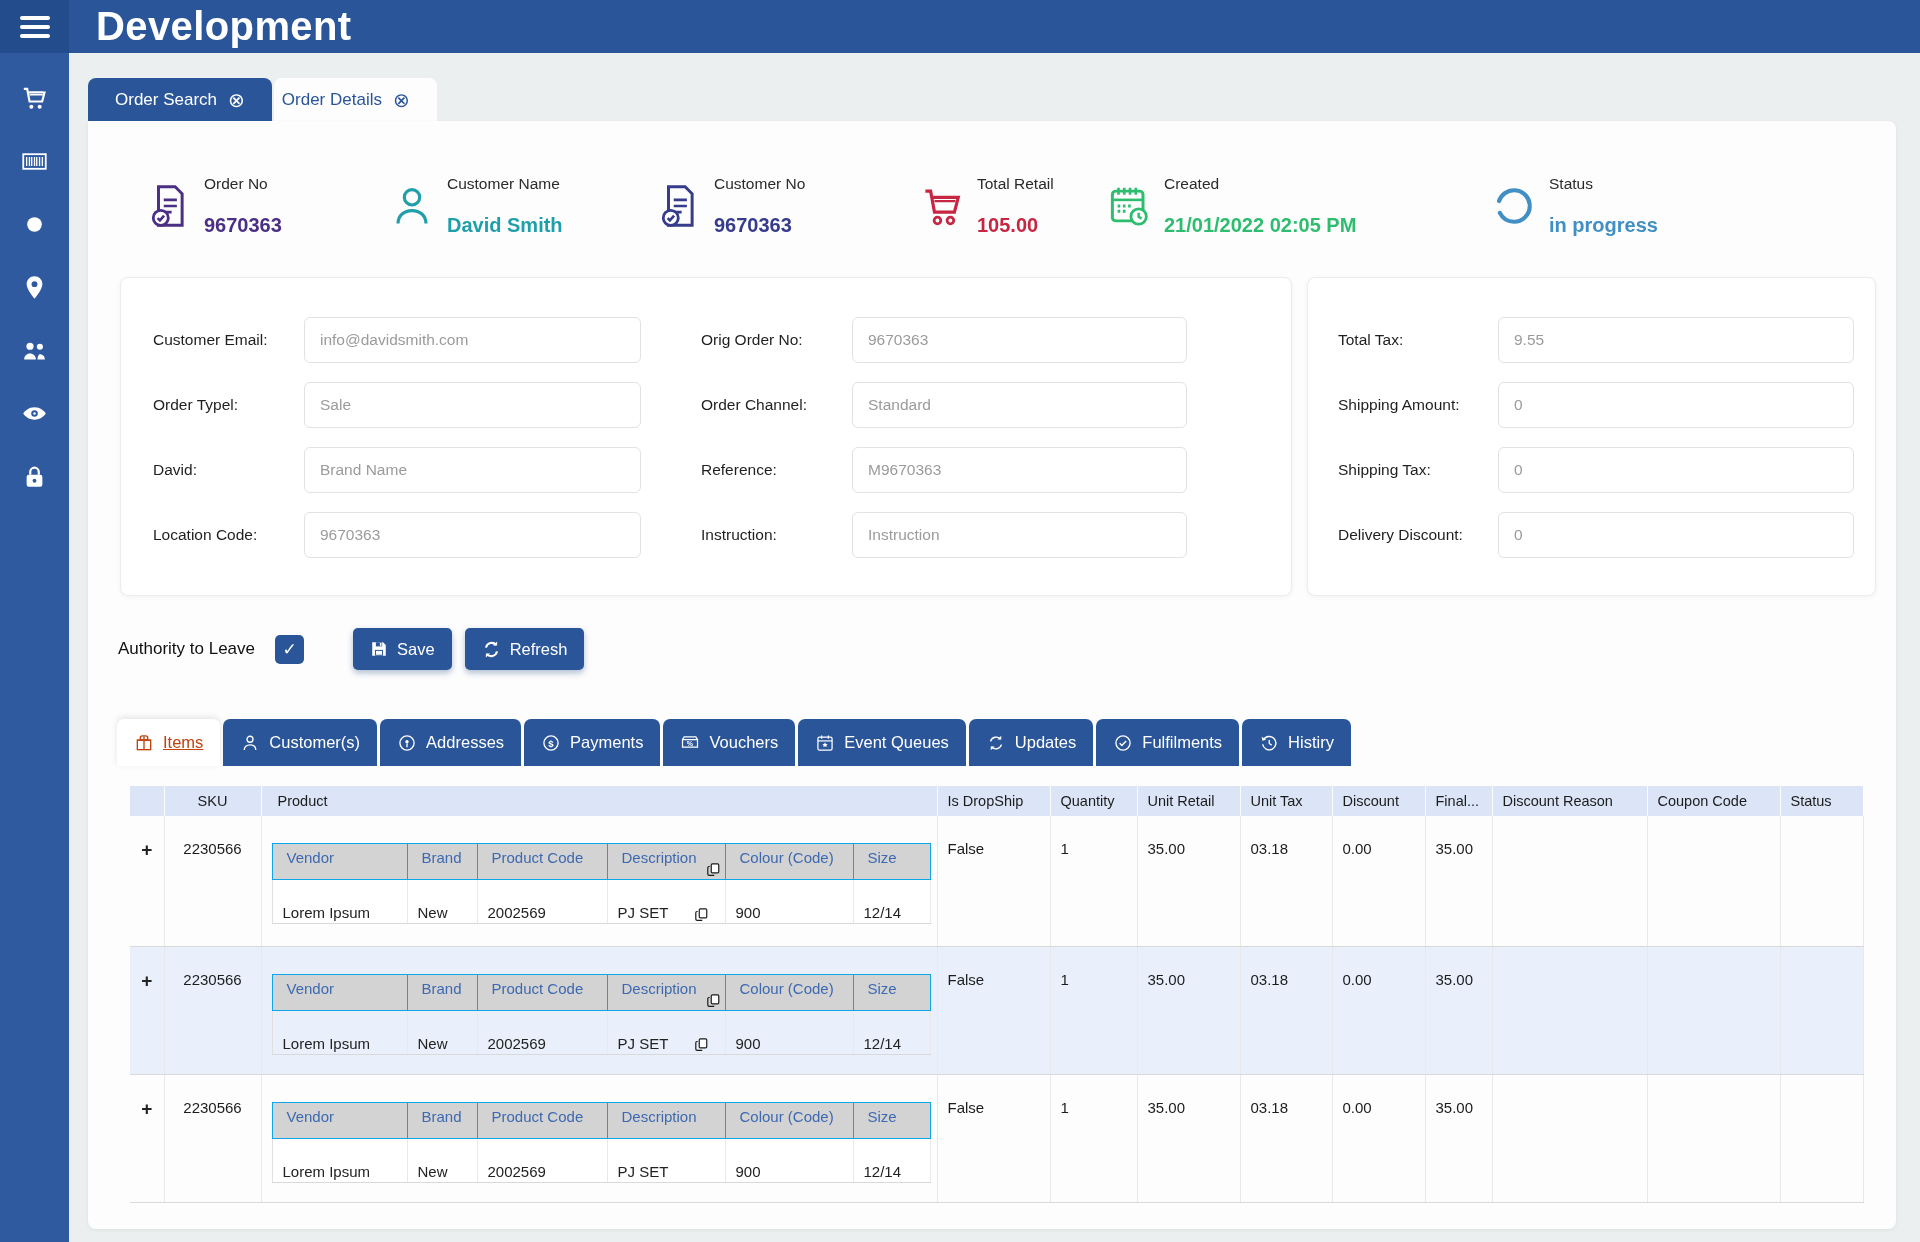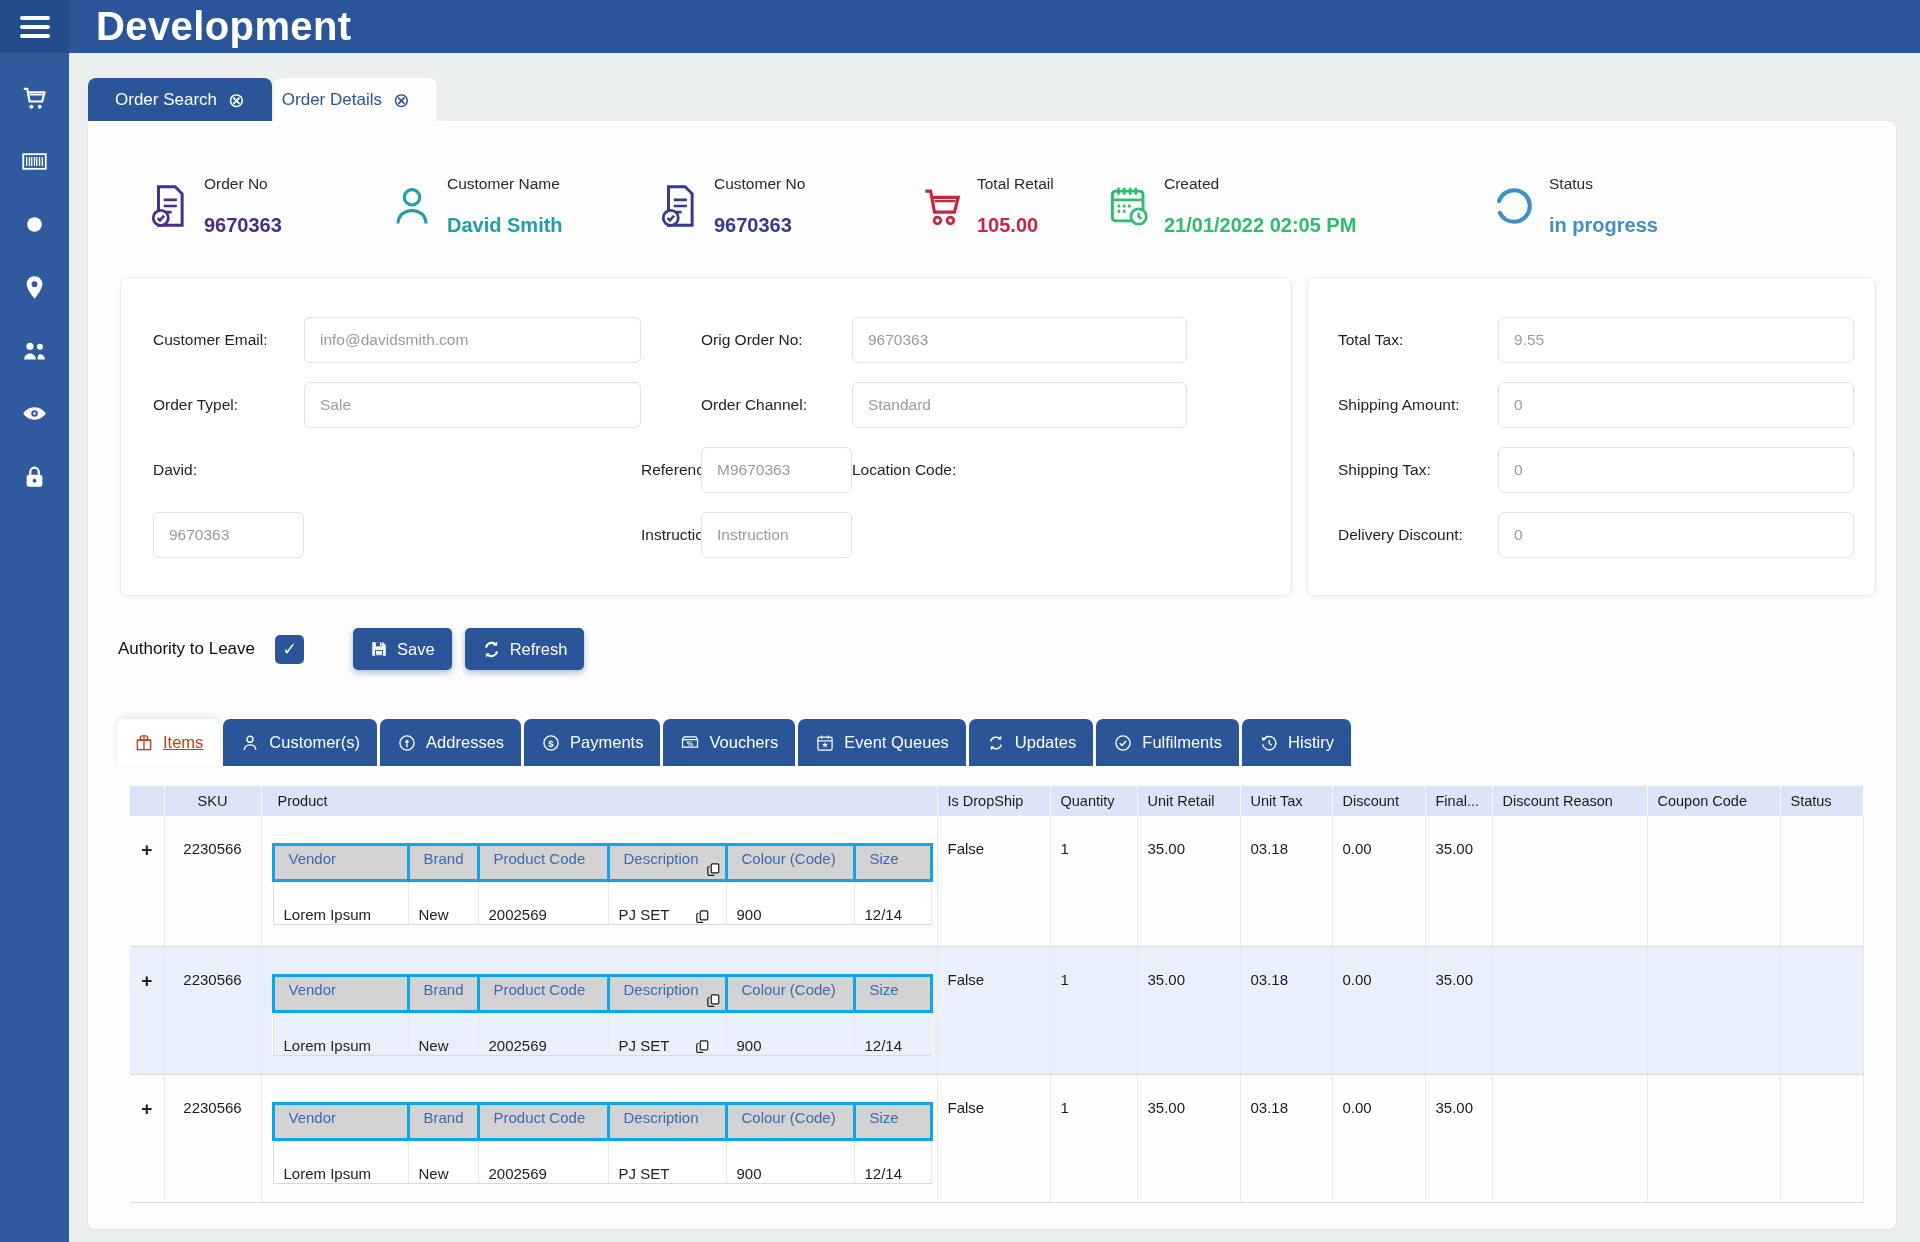--- a/index.html
+++ b/index.html
@@ -105,21 +105,21 @@
   .items-table tbody td.c { text-align:center; padding-left:0; padding-right:0; }
   .items-table tbody tr.alt td { background:#E9F0FB; }
   .items-table td.prod-cell { padding:0 0 0 10px; }
   .row-h1 td { height:130px; } .row-h2 td { height:128px; }
   .expand { font-size:19px; font-weight:700; color:#222; cursor:pointer; line-height:1; }
 
   
   .sub-table { border-collapse:collapse; table-layout:fixed; width:658px;
     margin-top:27px; background:#fff; }
   .sub-table th { background:#D3D3D3; color:#3E69B0; font-size:15px; font-weight:500;
-    text-align:left; height:36px; padding:0 6px 8px 14px; border:3px solid #0ea5e9;
+    text-align:left; height:36px; padding:0 6px 8px 14px; border:1px solid #0ea5e9;
     position:relative; }
   .sub-table td { height:44px; font-size:15px; color:#222; background:#fff;
     padding:0 6px 0 14px; border:1px solid #e0e0e0; }
   .copy-ic { width:15px; height:15px; color:#1b1b1b; cursor:pointer;
     vertical-align:middle; }
   .sub-table th .copy-ic { position:absolute; right:4px; bottom:2px; }
   .sub-table td .copy-ic { margin-left:26px; }
 </style>
 </head>
 <body>
@@ -270,20 +270,21 @@
       <label class="f-label">Orig Order No:</label>
       <input class="f-input" placeholder="9670363" style="">
 
       <label class="f-label">Order Typel:</label>
       <input class="f-input" placeholder="Sale" style="">
       <span class="spacer"></span>
       <label class="f-label">Order Channel:</label>
       <input class="f-input" placeholder="Standard" style="">
 
       <label class="f-label">David:</label>
+      <input class="f-input" placeholder="Brand Name" style="">
       <span class="spacer"></span>
       <label class="f-label">Reference:</label>
       <input class="f-input" placeholder="M9670363" style="">
 
       <label class="f-label">Location Code:</label>
       <input class="f-input" placeholder="9670363" style="">
       <span class="spacer"></span>
       <label class="f-label">Instruction:</label>
       <input class="f-input" placeholder="Instruction" style="">
     </div>

